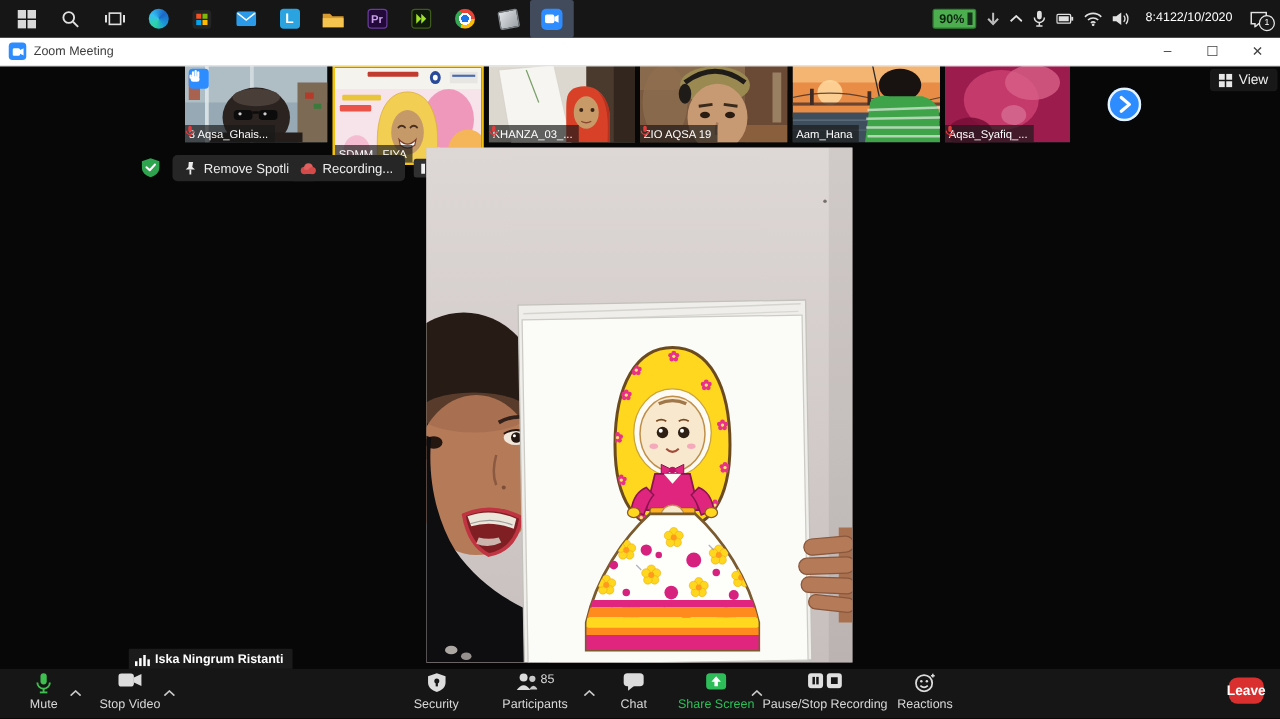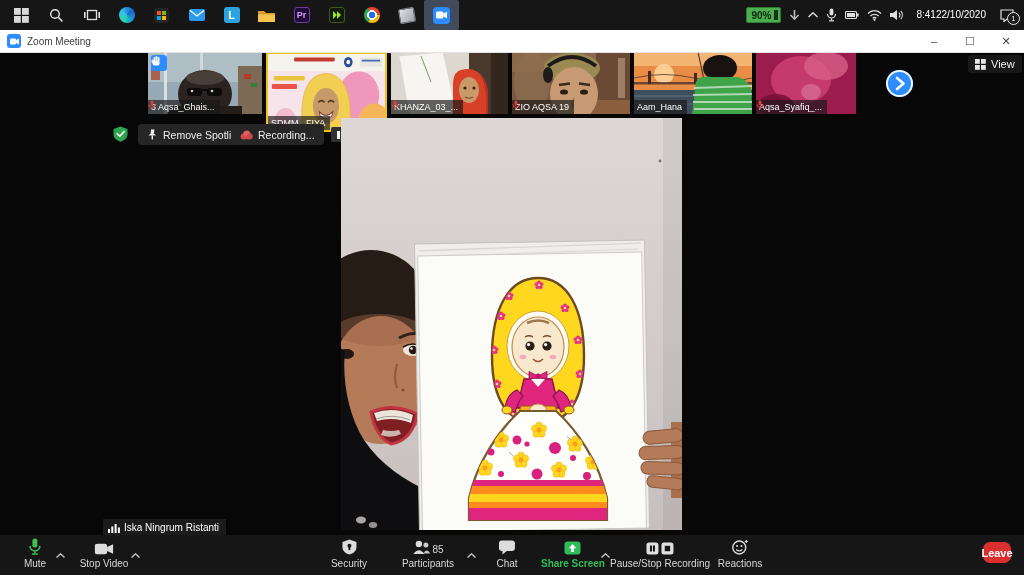--- a/index.html
+++ b/index.html
@@ -76,28 +76,28 @@
         display:flex;align-items:center;justify-content:center;gap:2px;}
   .mini-btn.pause{left:331px;}
   .mini-btn.stop{left:352px;}
   .pbar{width:2.5px;height:8px;background:#f2f2f2;}
   .sq{width:7px;height:7px;background:#f2f2f2;}
 
   .video{position:absolute;left:341px;top:66px;width:341px;height:412px;background:#cfc8c6;overflow:hidden;}
   .video svg{position:absolute;inset:0;width:100%;height:100%;}
 
   .name-tag{position:absolute;left:103px;top:467px;height:17px;display:flex;align-items:center;gap:4px;
-        background:rgba(32,32,32,.82);padding:0 7px 0 5px;color:#fff;font-size:10px;border-radius:1px;}
+        background:rgba(32,32,32,.82);padding:0 7px 0 5px;color:#fff;font-size:10px;border-radius:1px;font-weight:bold;}
 
   
   .toolbar{position:absolute;bottom:0;left:0;width:1024px;height:40px;background:#161616;z-index:30;}
   .tool{position:absolute;top:3px;display:flex;flex-direction:column;align-items:center;gap:3px;
         transform:translateX(-50%);color:#d8d8d8;font-size:10px;white-space:nowrap;cursor:default;}
-  .tool .ticon{height:17px;display:flex;align-items:flex-end;justify-content:center;gap:3px;}
-  .tool.green{color:#2ebd59;font-weight:bold;}
+  .tool .ticon{height:17px;display:flex;align-items:flex-start;justify-content:center;gap:3px;}
+  .tool.green{color:#2ebd59;}
   .chev{position:absolute;top:9px;}
   .leave-btn{position:absolute;right:13px;top:7px;width:28px;height:21px;background:#d92f2f;
         border-radius:7px;color:#fff;font-size:11px;font-weight:bold;display:flex;
         align-items:center;justify-content:center;}
   .pcount{font-size:10px;color:#d8d8d8;}
 </style>
 </head>
 <body>
 
 <div class="screen">

